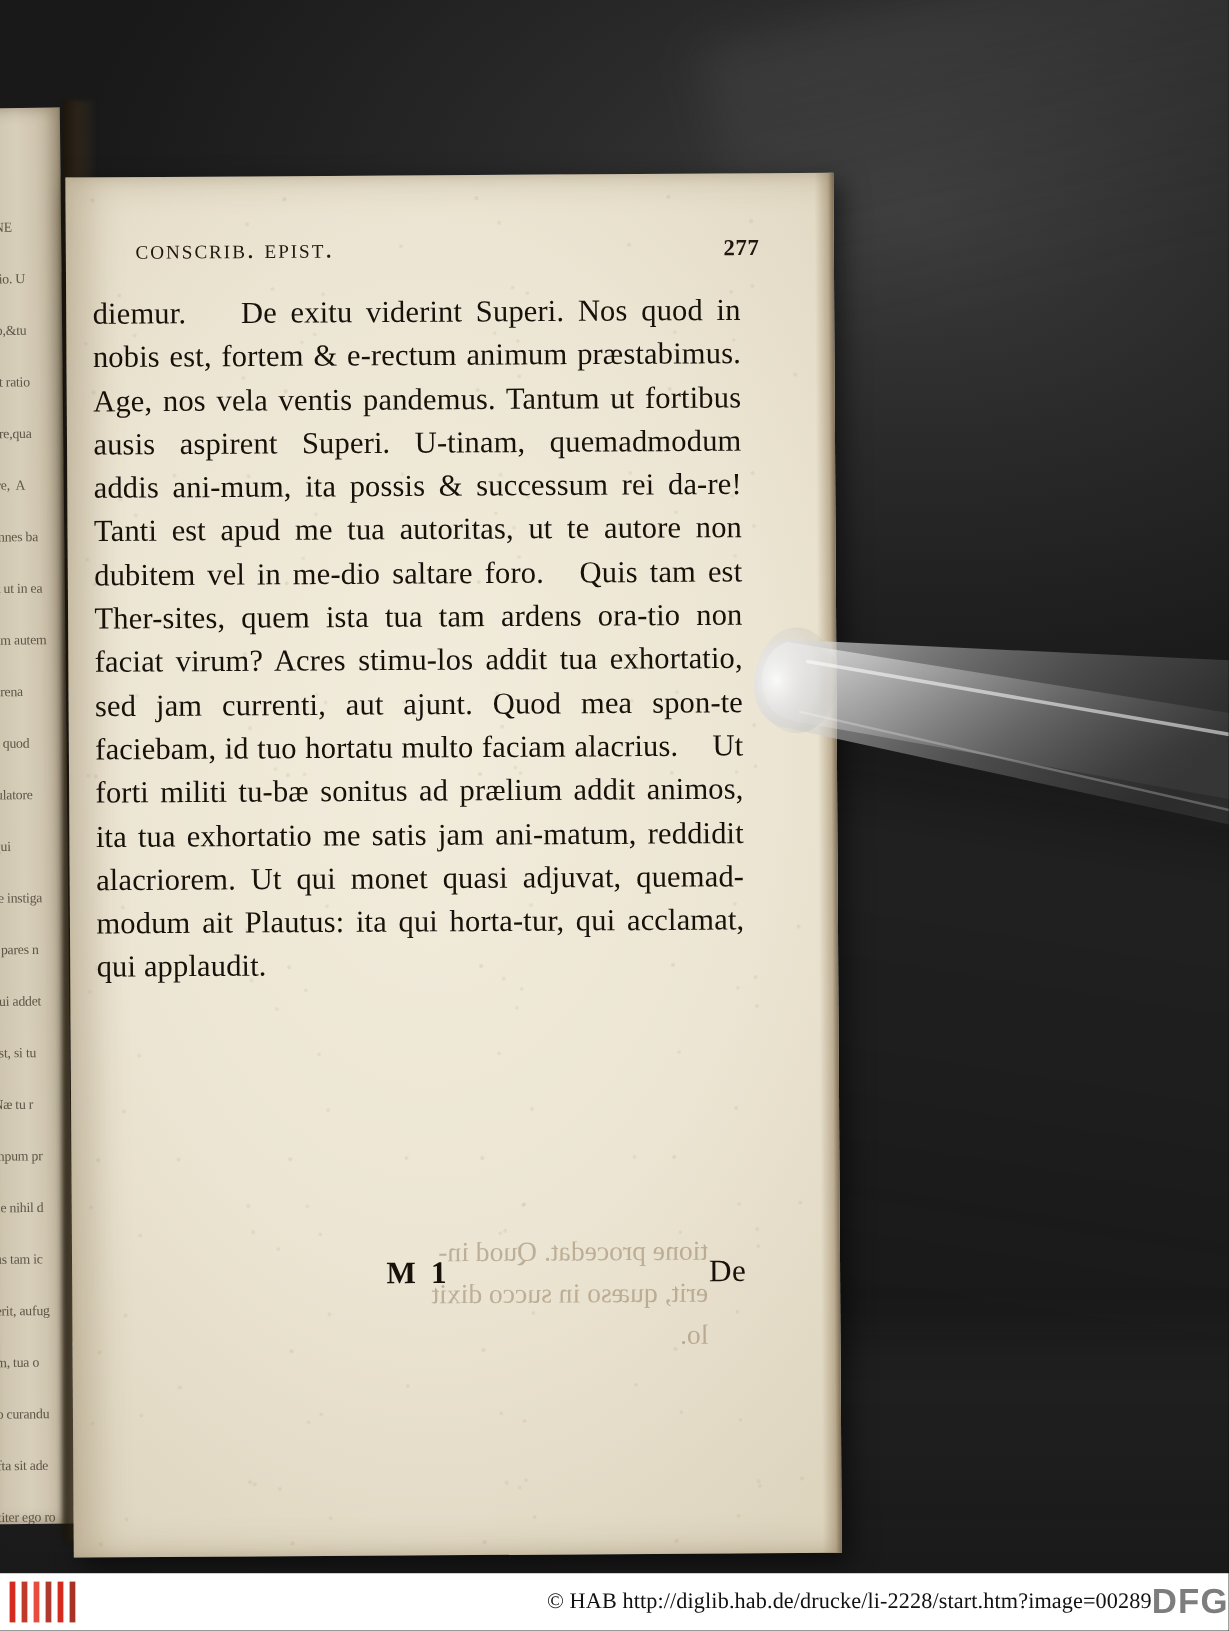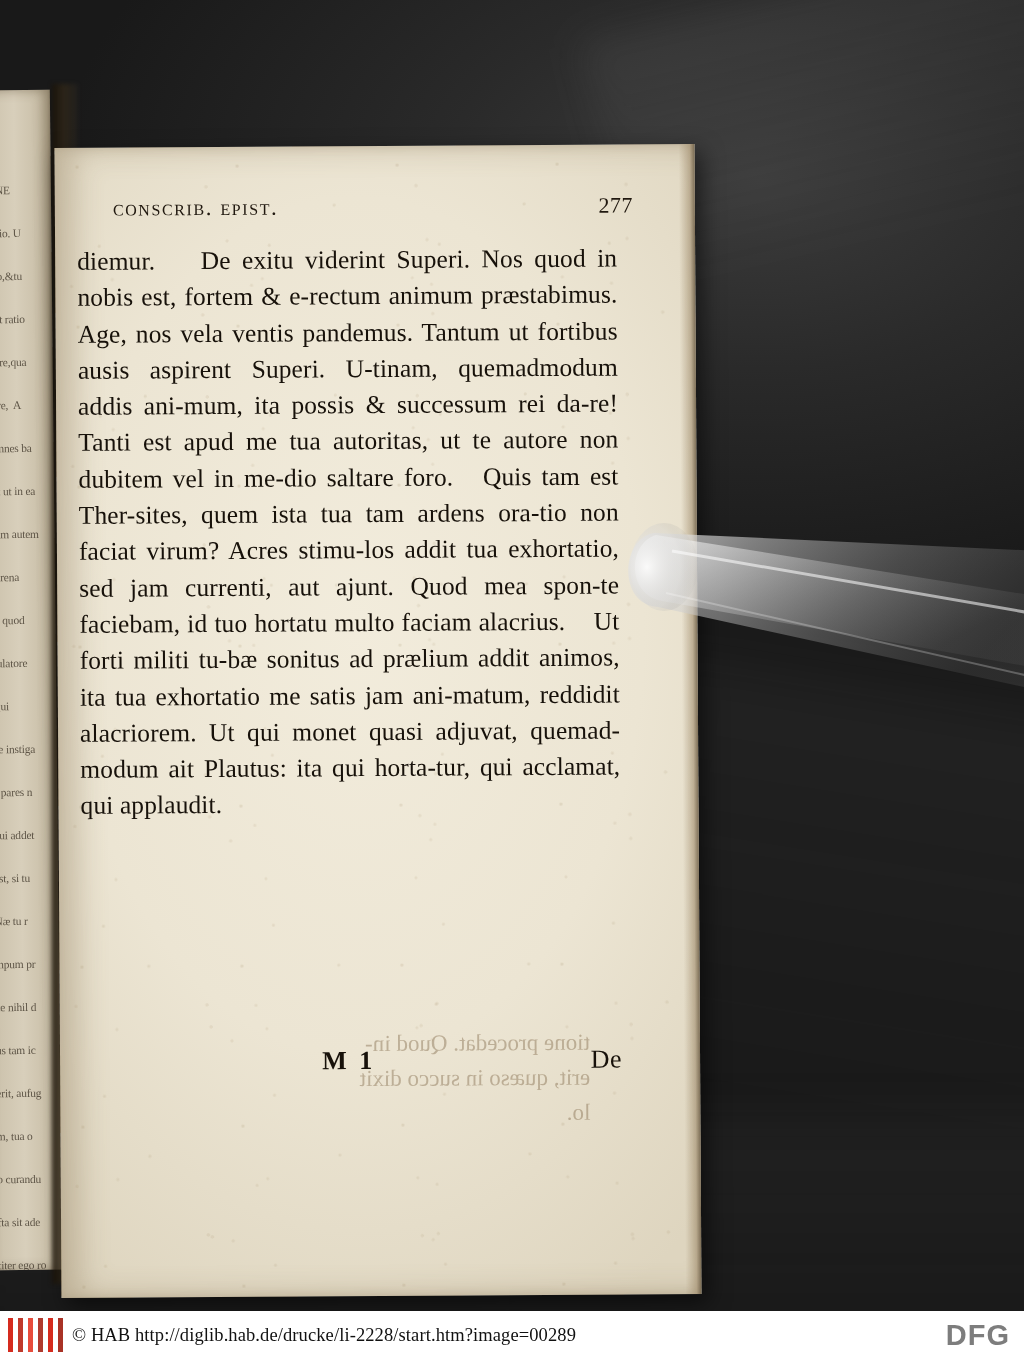--- a/index.html
+++ b/index.html
@@ -140,23 +140,24 @@
   #running-head {
     font-size: 23px;
     letter-spacing: 1.6px;
     color: #20180f;
     font-variant: small-caps;
     text-transform: lowercase;
     font-family: "Liberation Serif", serif;
   }
   #running-head::first-letter { font-size: 23px; }
   #page-number {
-    font-size: 22px;
+    font-size: 19px;
     color: #20180f;
     letter-spacing: 0.5px;
+    font-weight: bold;
   }
 
   
   #body-text {
     position: absolute;
     left: 22px; top: 96px;
     width: 540px;
     color: #17110a;
     font-size: 25.5px;
     line-height: 36.3px;
@@ -222,28 +223,27 @@
   }
   #colorbar {
     width: 64px; height: 34px;
     margin-left: 8px;
     display: flex;
     align-items: stretch;
   }
   #colorbar span { display: block; width: 5px; height: 100%; }
   #footer-credit {
     flex: 1;
-    text-align: left;
+    text-align: right;
     font-size: 18.5px;
     color: #111;
     font-family: "Liberation Serif", serif;
     letter-spacing: 0.1px;
   }
   #dfg-logo {
-    margin-right: 14px;
     font-family: "Liberation Sans", sans-serif;
     font-size: 29px;
     font-weight: bold;
     letter-spacing: 1px;
     color: #7d7d7d;
   }
 </style>
 </head>
 <body>
 

